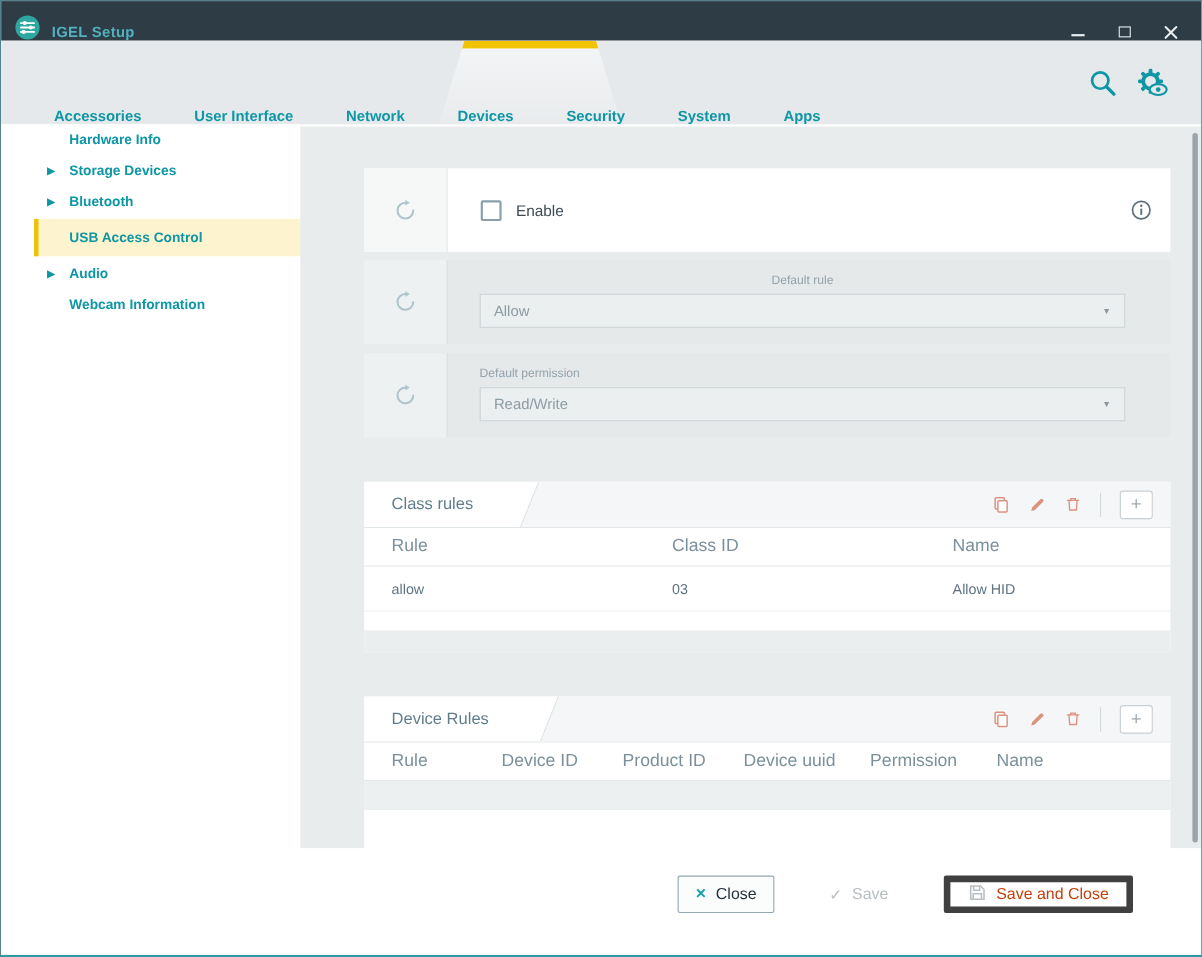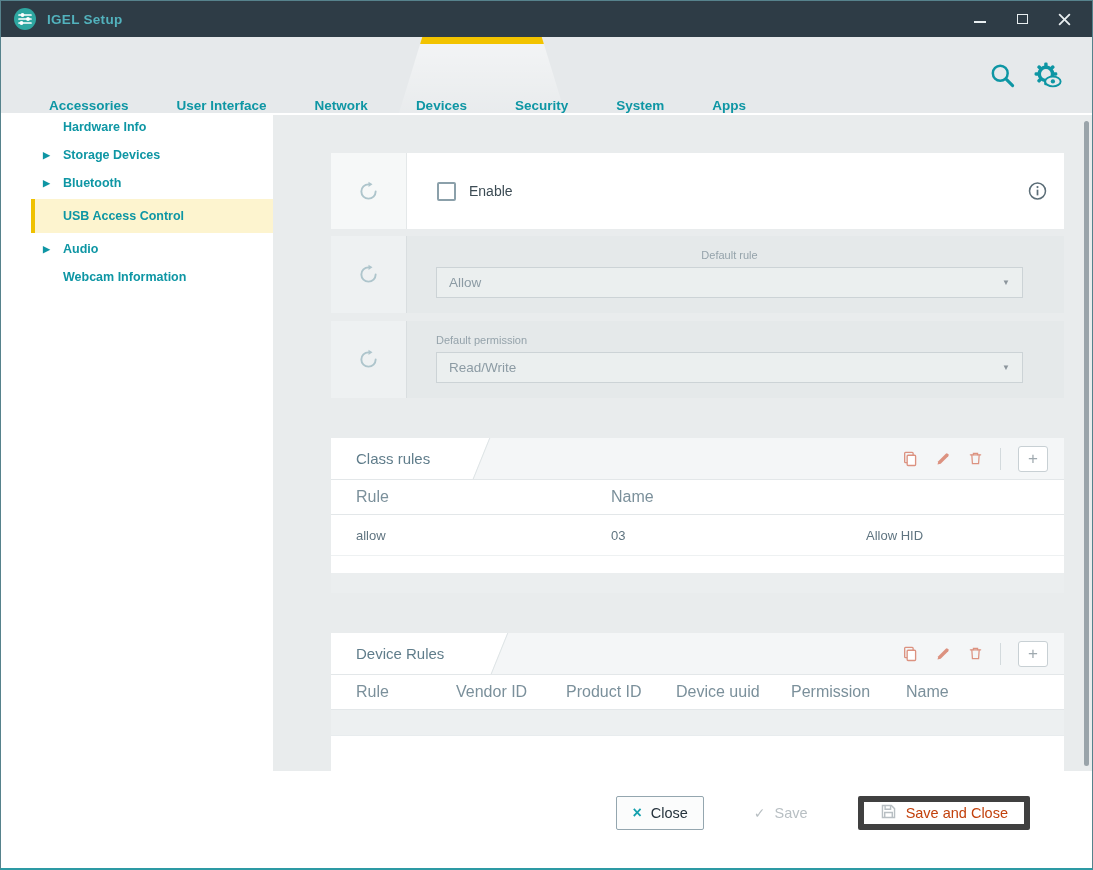--- a/index.html
+++ b/index.html
@@ -2,21 +2,21 @@
 <html><head>
 <meta charset="utf-8">
 <style>
   * { margin:0; padding:0; box-sizing:border-box; }
   body { font-family:"Liberation Sans", sans-serif; background:#cfd6da; }
   .window { position:relative; width:1093px; height:870px; background:#fff;
             border:1px solid #56828c; border-bottom:2px solid #2d9aa4; overflow:hidden; }
 
   
   .titlebar { position:absolute; left:0; top:0; width:100%; height:36px; background:#2e3c46;
-              display:flex; align-items:center; padding:0 12px; }
+              display:flex; align-items:flex-end; padding:0 12px; }
   .logo { width:24px; height:24px; display:inline-flex; }
   .title { color:#52b2bd; font-size:13.5px; font-weight:bold; margin-left:10px; letter-spacing:.3px; }
   .win-controls { margin-left:auto; display:flex; align-items:center; gap:26px; padding-right:8px; }
   .wc { display:inline-flex; align-items:center; justify-content:center; width:16px; height:16px; cursor:pointer; }
   .min-glyph { width:12px; height:2px; background:#e8eef0; display:inline-block; margin-top:6px; }
   .max-glyph { width:11px; height:10px; border:1.6px solid #e8eef0; display:inline-block; }
 
   
   .tabbar { position:absolute; left:0; top:36px; width:100%; height:76px; background:#e6e9eb; }
   .active-shape { position:absolute; left:398px; top:0; width:166px; height:76px;
@@ -290,20 +290,21 @@
                   <path d="M4.6 4.8 l0.7 10.4 h7.4 l0.7-10.4"></path>
               </g>
             </svg>
           </span>
           <span class="vsep"></span>
           <span class="plus-btn">+</span>
         </div>
       </div>
       <div class="rowline thead">
         <span class="c1">Rule</span>
+        <span class="c2">Class ID</span>
         <span class="c3">Name</span>
       </div>
       <div class="rowline trow">
         <span class="c1">allow</span>
         <span class="c2">03</span>
         <span class="c3">Allow HID</span>
       </div>
       <div class="card-foot"></div>
     </div>
 
@@ -331,21 +332,21 @@
                   <path d="M4.6 4.8 l0.7 10.4 h7.4 l0.7-10.4"></path>
               </g>
             </svg>
           </span>
           <span class="vsep"></span>
           <span class="plus-btn">+</span>
         </div>
       </div>
       <div class="rowline thead">
         <span class="d1">Rule</span>
-        <span class="d2">Vendor ID</span>
+        <span class="d2">Device ID</span>
         <span class="d3">Product ID</span>
         <span class="d4">Device uuid</span>
         <span class="d5">Permission</span>
         <span class="d6">Name</span>
       </div>
       <div class="empty-strip"></div>
     </div>
 
     <div class="scrollbar"></div>
   </div>

